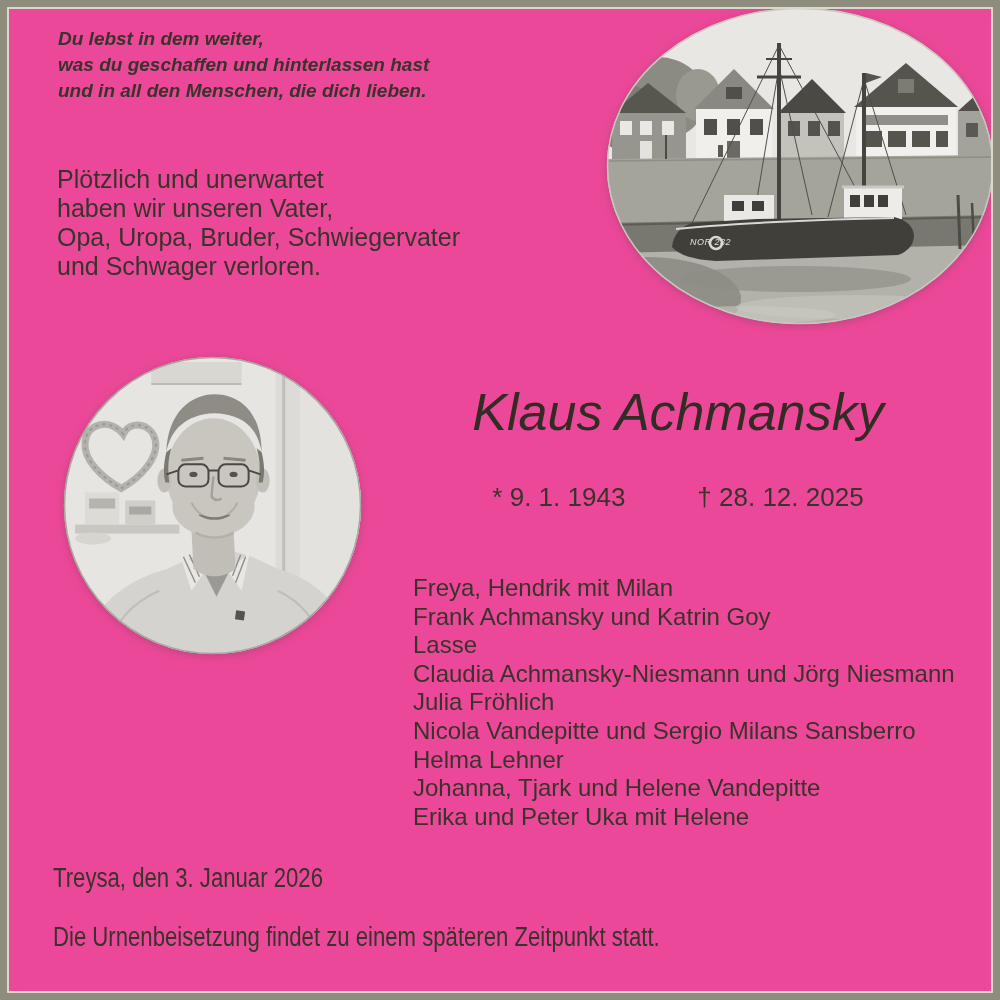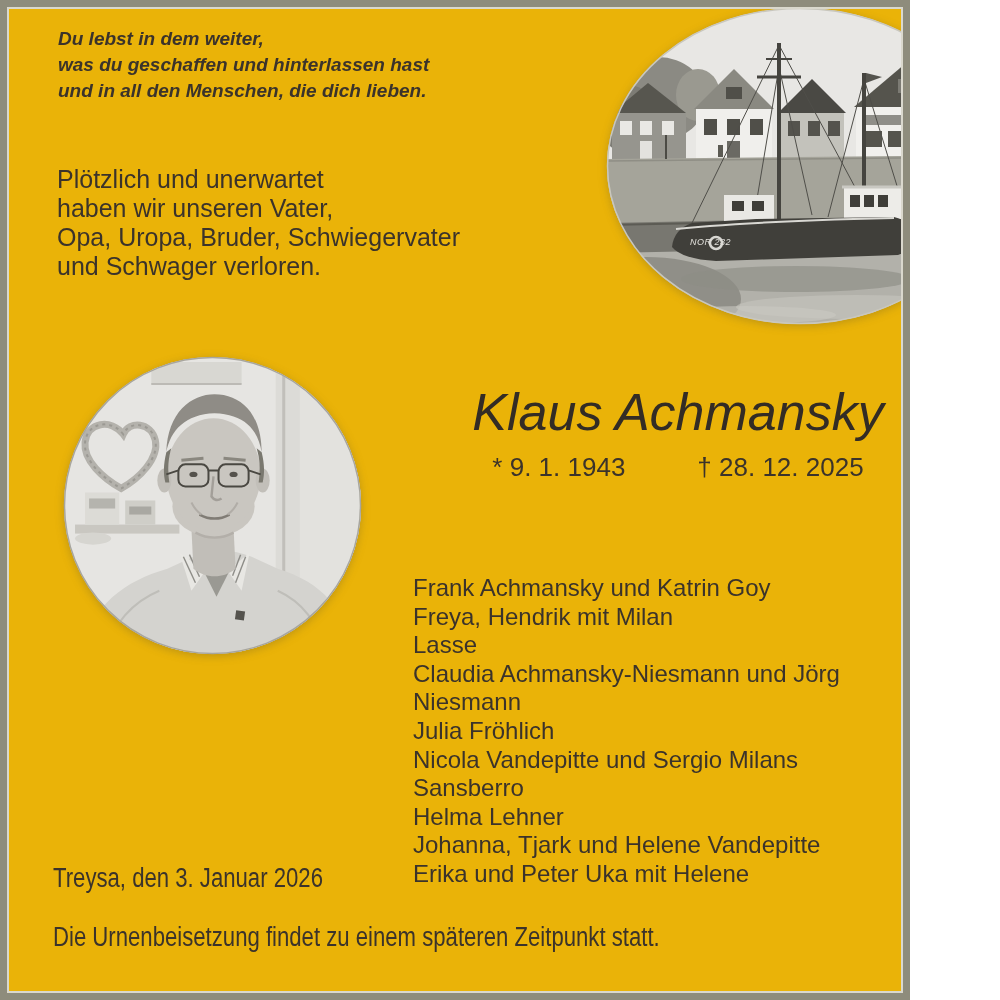--- a/index.html
+++ b/index.html
@@ -1,17 +1,17 @@
 <!DOCTYPE html>
 <html><head>
 <meta charset="utf-8">
 <style>
   html,body{margin:0;padding:0;background:#ffffff;}
   #page{
-    position:relative;width:910px;height:1000px;background:#eab308;
+    position:relative;width:1000px;height:1000px;background:#ec4899;
     overflow:hidden;font-family:"Liberation Sans",sans-serif;color:#3b332b;
   }
   .frame{
     position:absolute;inset:0;border:7px solid #8e8c7c;
     box-shadow:inset 0 0 0 2px #dad8cd;z-index:9;pointer-events:none;
   }
   .quote{
     position:absolute;left:58px;top:26px;
     font-style:italic;font-weight:600;font-size:19px;line-height:26px;
   }
@@ -22,21 +22,21 @@
   .photo{position:absolute;font-style:italic;}
   .photo svg{display:block;filter:drop-shadow(0 2px 4px rgba(60,58,48,.25));}
   .harbor{left:606px;top:7px;}
   .portrait{left:63px;top:356px;}
   .center-col{position:absolute;left:413px;top:384px;width:530px;}
   .deceased-name{
     text-align:center;font-style:italic;font-weight:500;font-size:52px;
     line-height:56px;color:#332c25;white-space:nowrap;
   }
   .dates{
-    margin-top:12px;display:flex;justify-content:center;gap:72px;
+    margin-top:42px;display:flex;justify-content:center;gap:72px;
     font-size:26px;line-height:30px;
   }
   .mourners{
     position:absolute;left:413px;top:574px;
     font-size:24px;line-height:28.6px;
   }
   .footer-line{
     position:absolute;left:53px;font-size:27px;line-height:32px;
     transform:scaleX(0.82);transform-origin:0 50%;white-space:nowrap;
   }
@@ -239,22 +239,22 @@
 
   <div class="center-col">
     <div class="deceased-name">Klaus Achmansky</div>
     <div class="dates">
       <span>* 9. 1. 1943</span>
       <span>† 28. 12. 2025</span>
     </div>
   </div>
 
   <div class="mourners">
+    <div>Freya, Hendrik mit Milan</div>
     <div>Frank Achmansky und Katrin Goy</div>
-    <div>Freya, Hendrik mit Milan</div>
     <div>Lasse</div>
     <div>Claudia Achmansky-Niesmann und Jörg Niesmann</div>
     <div>Julia Fröhlich</div>
     <div>Nicola Vandepitte und Sergio Milans Sansberro</div>
     <div>Helma Lehner</div>
     <div>Johanna, Tjark und Helene Vandepitte</div>
     <div>Erika und Peter Uka mit Helene</div>
   </div>
 
   <div class="footer-line place-date">Treysa, den 3. Januar 2026</div>

